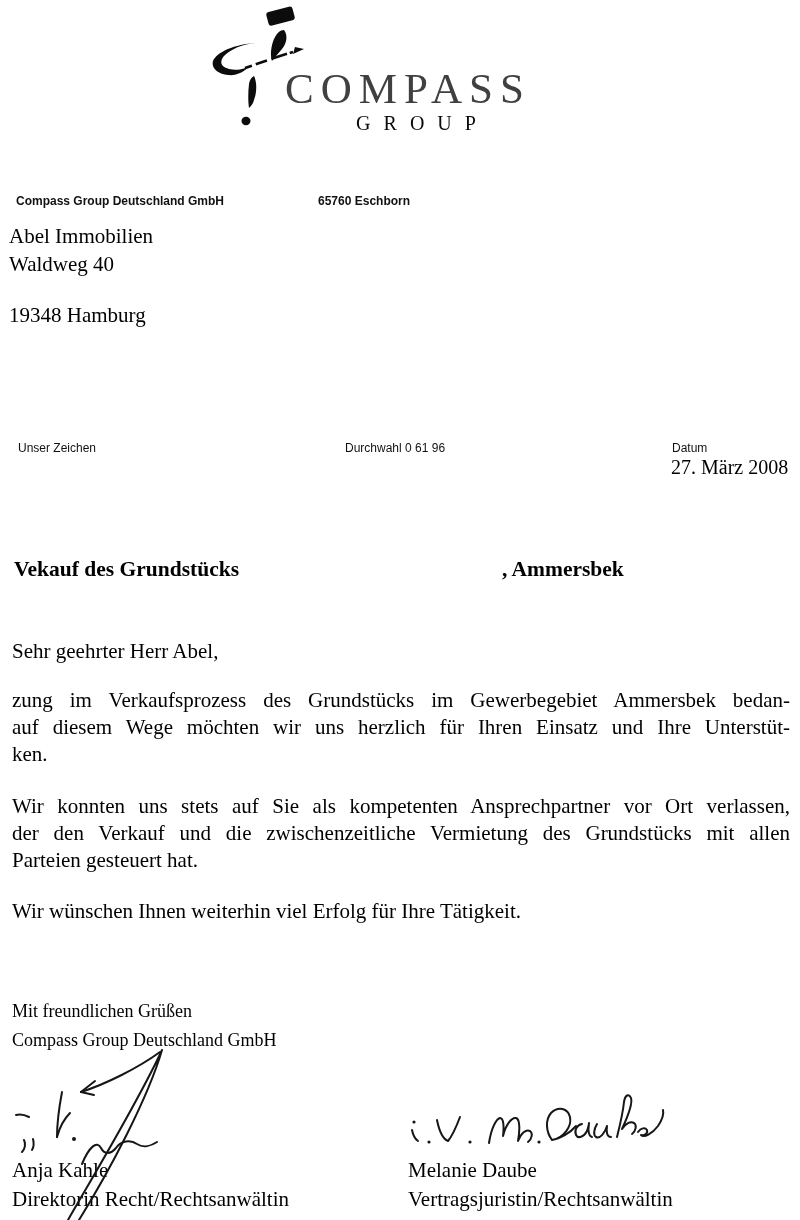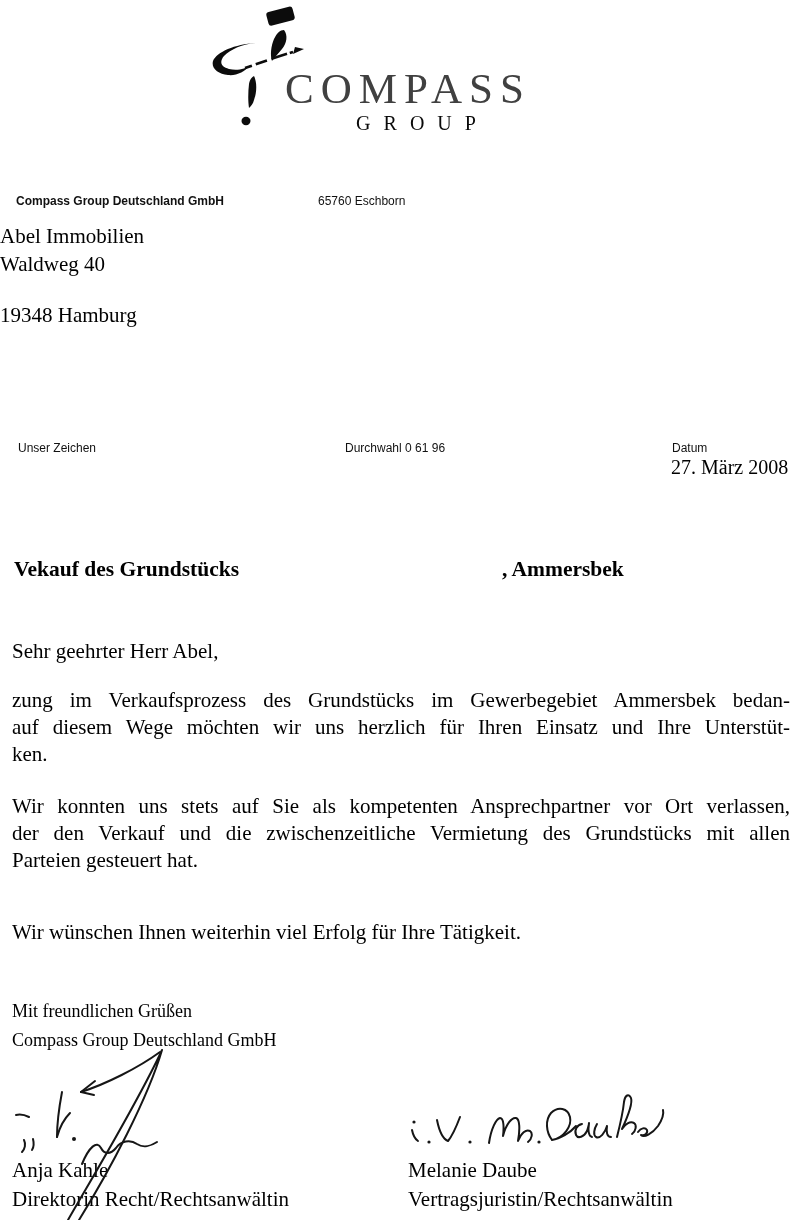--- a/index.html
+++ b/index.html
@@ -28,44 +28,44 @@
     font-size:20px;letter-spacing:13px;text-indent:13px;color:#0a0a0a;
     white-space:nowrap;
   }
 
   
   .small-sans{
     font-family:"Liberation Sans", sans-serif;
     font-size:12px;color:#111;white-space:nowrap;
   }
   .sender-company{left:16px;top:194px;font-weight:bold;}
-  .sender-city{left:318px;top:194px;}
+  .sender-city{left:318px;top:194px;font-weight:bold;}
   .ref-sign{left:18px;top:441px;}
   .ref-dial{left:345px;top:441px;}
   .ref-date-label{left:672px;top:441px;}
 
   
-  .addr{left:0;font-size:21px;white-space:nowrap;}
+  .addr{left:9px;font-size:21px;white-space:nowrap;}
   .addr1{top:224px;}
   .addr2{top:252px;}
   .addr3{top:303px;}
 
   .date-value{left:671px;top:456px;font-size:20px;white-space:nowrap;}
 
   
   .subject{left:14px;top:557px;font-size:21.5px;font-weight:bold;white-space:nowrap;}
   .subject-part2{position:absolute;left:488px;top:0;}
 
   .salutation{left:12px;top:639px;font-size:21px;white-space:nowrap;}
 
   
   .para{left:12px;width:778px;font-size:21px;line-height:27px;}
   .p1{top:687px;}
   .p2{top:793px;}
-  .p3{top:898px;margin-top:21px;}
+  .p3{top:898px;}
   .line{display:block;}
   .just{text-align:justify;text-align-last:justify;}
 
   .closing{left:12px;top:997px;font-size:18px;line-height:29px;}
 
   
   .sig-name{font-size:21px;line-height:28.5px;}
   .sig-left{left:12px;top:1156px;}
   .sig-right{left:408px;top:1156px;}
 

